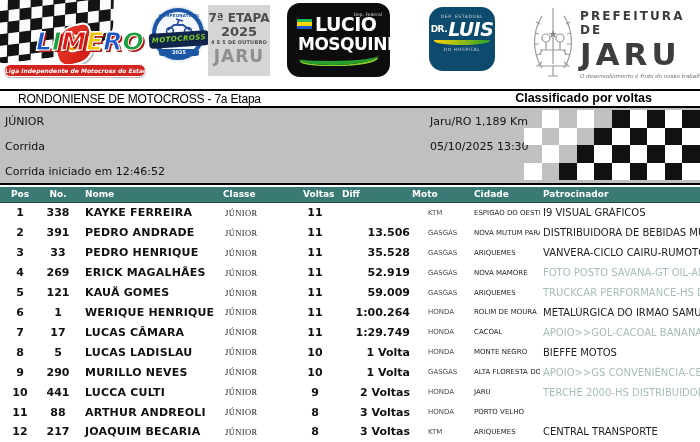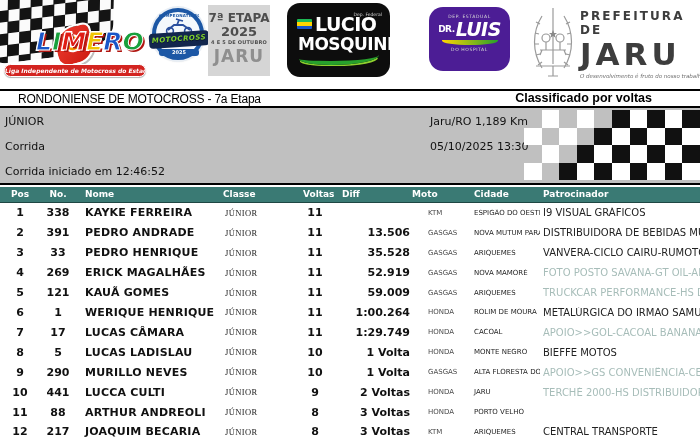--- a/index.html
+++ b/index.html
@@ -51,21 +51,21 @@
      border-radius:13px; color:#fff; overflow:hidden; }
   .lucio .dep { position:absolute; right:8px; top:9px; font-size:4.5px; color:#cfcfcf; }
   .lucio .flag { position:absolute; left:10px; top:16px; width:15px; height:10px; border-radius:1px;
      background:linear-gradient(180deg,#1db954 0 34%, #ffd400 34% 67%, #1956c8 67% 100%); }
   .lucio .n1 { position:absolute; left:28px; top:10px; font-size:19px; font-weight:900; letter-spacing:-.5px; }
   .lucio .n2 { position:absolute; left:11px; top:31px; font-size:17px; font-weight:900; letter-spacing:-.5px; }
   .lucio .swoosh { position:absolute; left:12px; top:52px; width:80px; height:10px;
      border-bottom:4px solid #27a02c; border-radius:0 0 60% 40%/0 0 100% 60%;
      box-shadow:0 2px 0 -1px #8fd12e; }
 
-  .drluis { position:absolute; left:429px; top:7px; width:81px; height:64px; background:#4c1d95;
+  .drluis { position:absolute; left:429px; top:7px; width:66px; height:64px; background:#0c4a6e;
      border-radius:14px; color:#fff; overflow:hidden; text-align:center; }
   .drluis .t { font-size:4.5px; color:#d8d8d8; margin-top:7px; letter-spacing:.6px; }
   .drluis .n { font-size:19px; font-weight:900; font-style:italic; line-height:20px; letter-spacing:-.5px; }
   .drluis .n .dr { font-size:9px; font-style:normal; vertical-align:4px; margin-right:1px; }
   .drluis .sw { margin:1px auto 0; width:56px; height:5px;
      background:linear-gradient(90deg,#ffd400,#27a02c); border-radius:0 0 60% 60%/0 0 100% 100%; }
   .drluis .b { font-size:4.5px; color:#d8d8d8; margin-top:2px; letter-spacing:.6px; }
 
   .brasao { position:absolute; left:528px; top:4px; width:50px; height:78px; }
 

